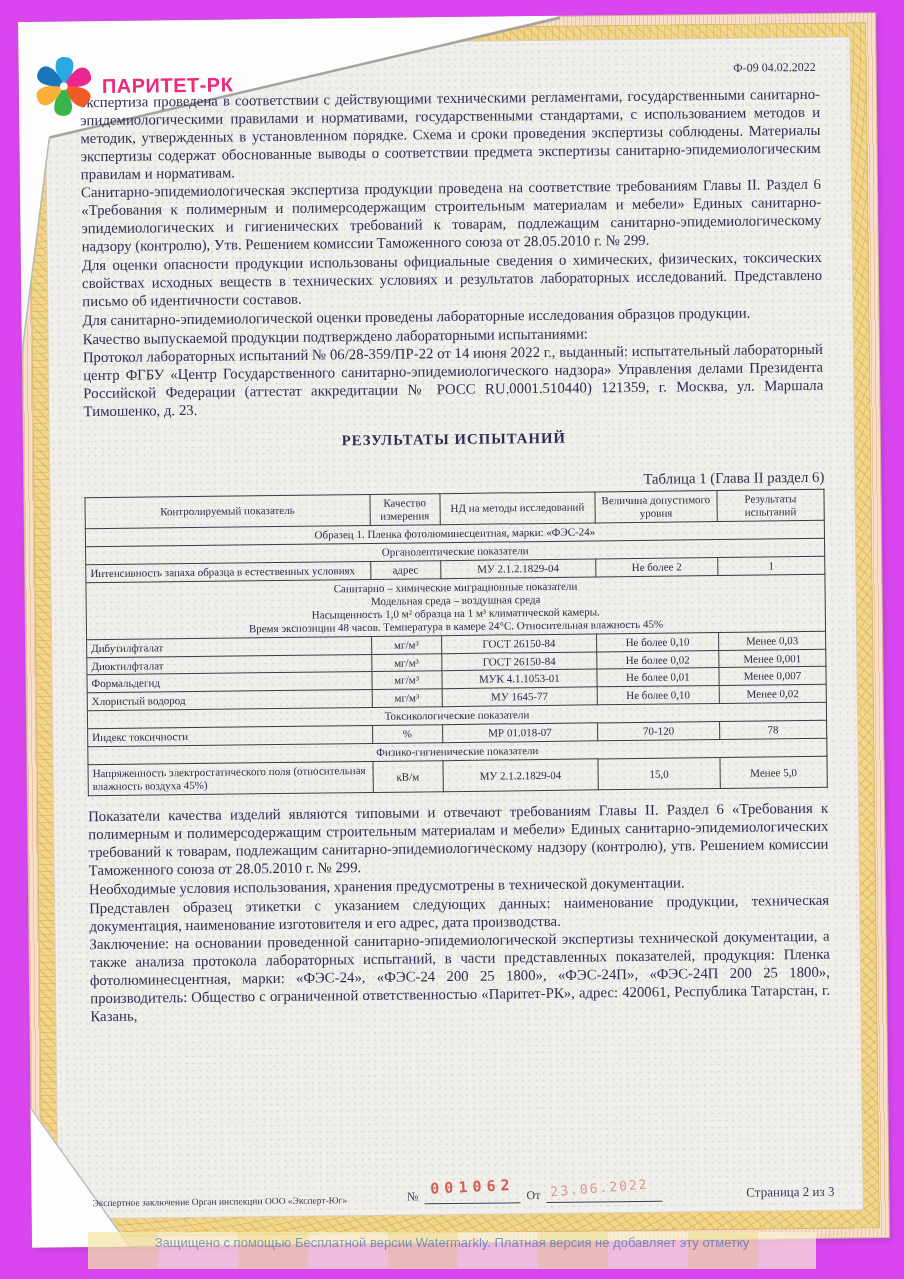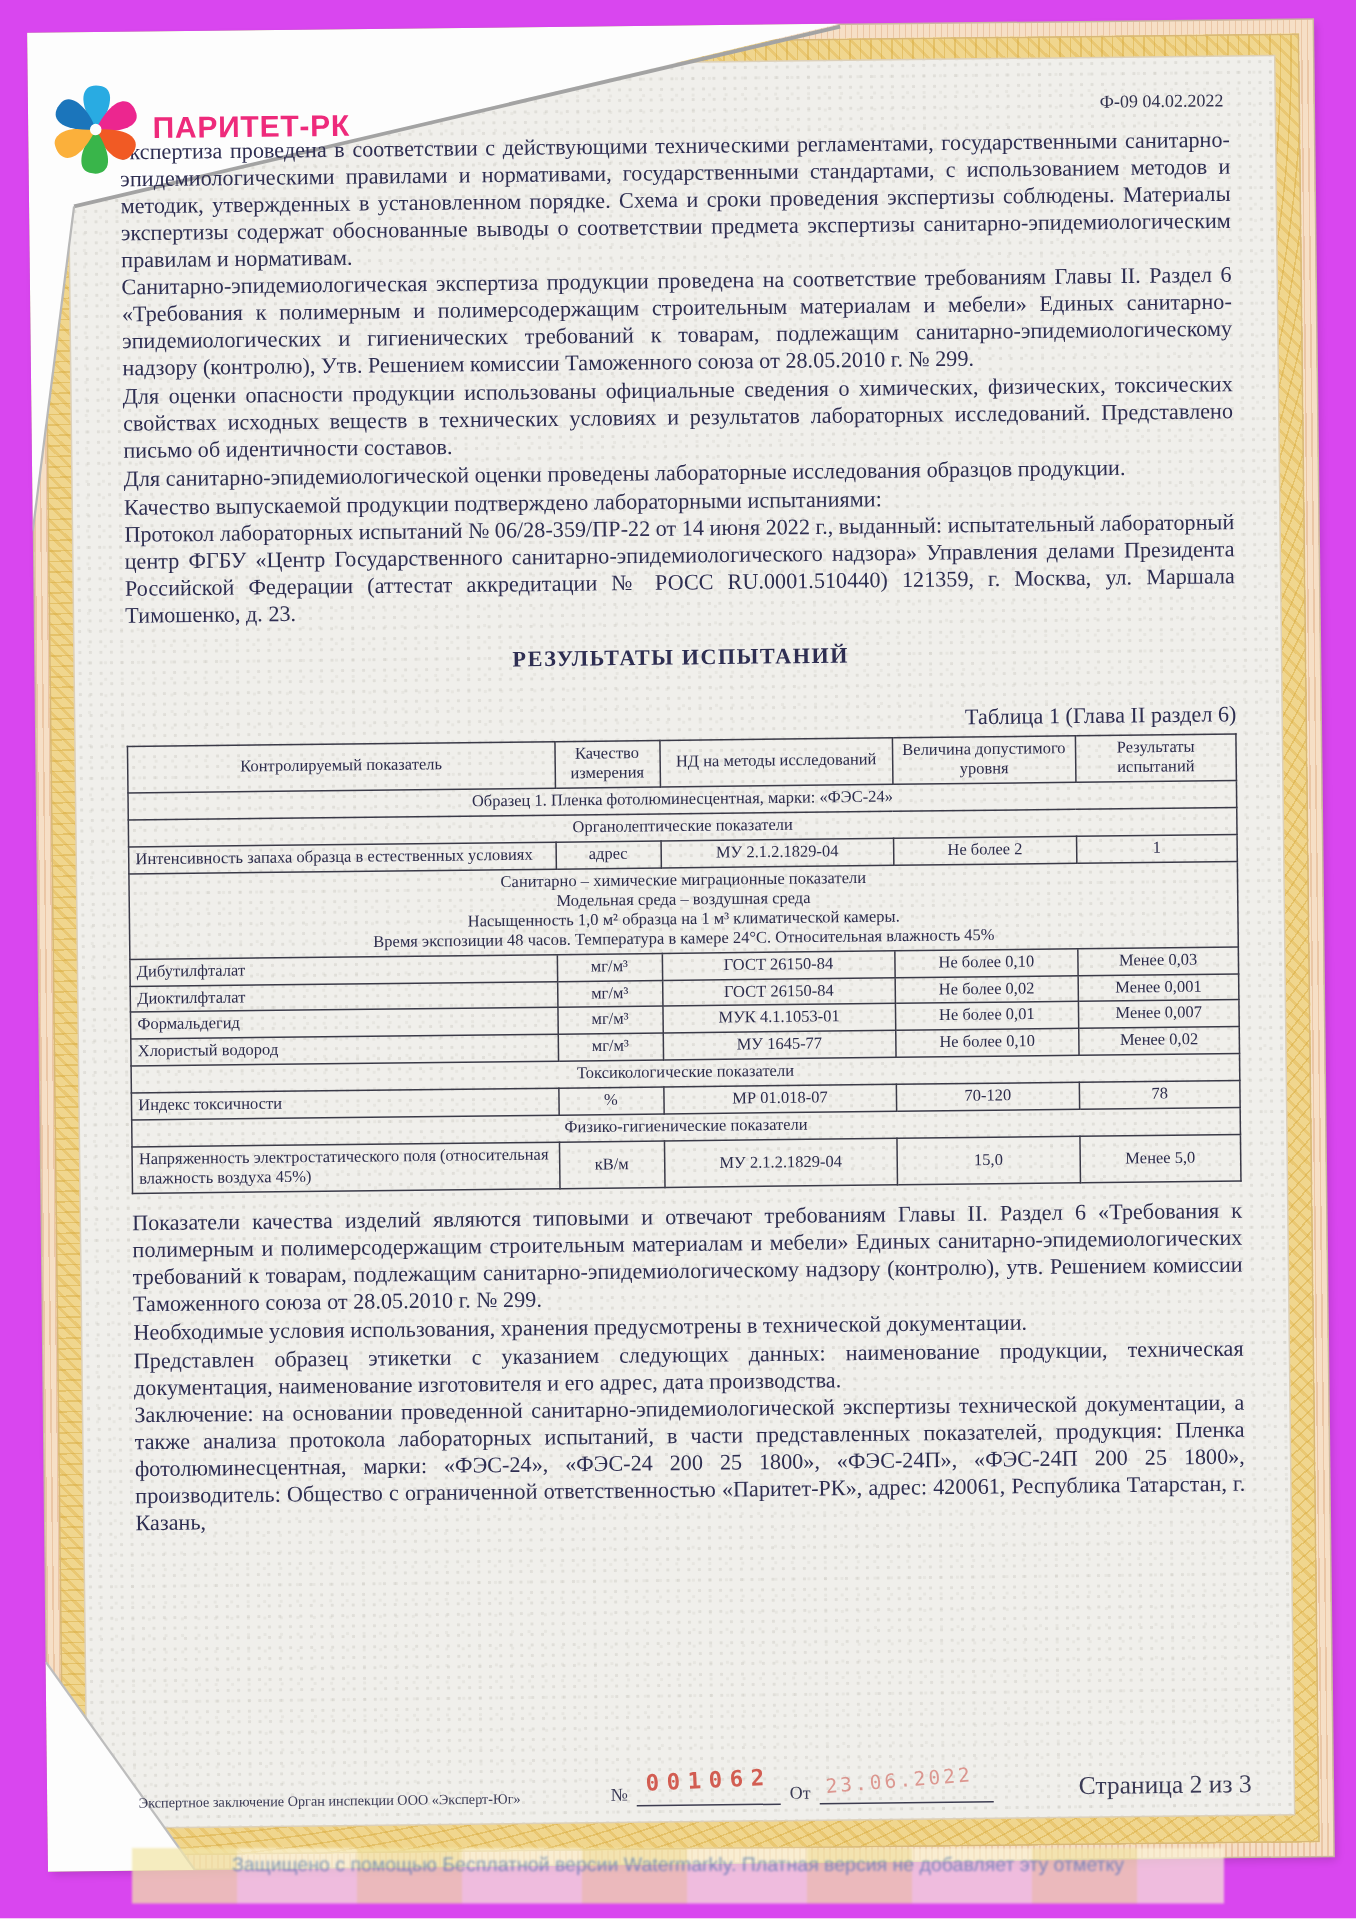--- a/index.html
+++ b/index.html
@@ -70,21 +70,21 @@
   .blank.num{width:96px;}
   .blank.date{width:116px;}
   .stamp-number{
     position:absolute;left:6px;top:-13px;
     font-family:"DejaVu Sans Mono",monospace;font-weight:bold;font-size:15px;
     color:#cf4a3d;opacity:.88;letter-spacing:5px;transform:rotate(-2deg);white-space:nowrap;}
   .stamp-date{
     position:absolute;left:4px;top:-9px;
     font-family:"DejaVu Sans Mono",monospace;font-size:13px;
     color:rgba(201,66,56,.50);letter-spacing:2px;transform:rotate(-4deg);white-space:nowrap;}
-  .page-indicator{margin-left:auto;font-size:17px;}
+  .page-indicator{margin-left:auto;font-size:13px;}
 
   .watermark{
     position:absolute;z-index:5;left:88px;right:88px;bottom:10px;height:37px;
     background:repeating-linear-gradient(90deg, rgba(242,230,168,.85) 0 70px, rgba(250,244,214,.8) 70px 150px);
     text-align:center;font-family:"Liberation Sans",sans-serif;font-size:13px;
     color:#6f8fb5;filter:blur(.6px);opacity:.85;line-height:21px;white-space:nowrap;overflow:hidden;}
 </style>
 </head>
 <body>
 

